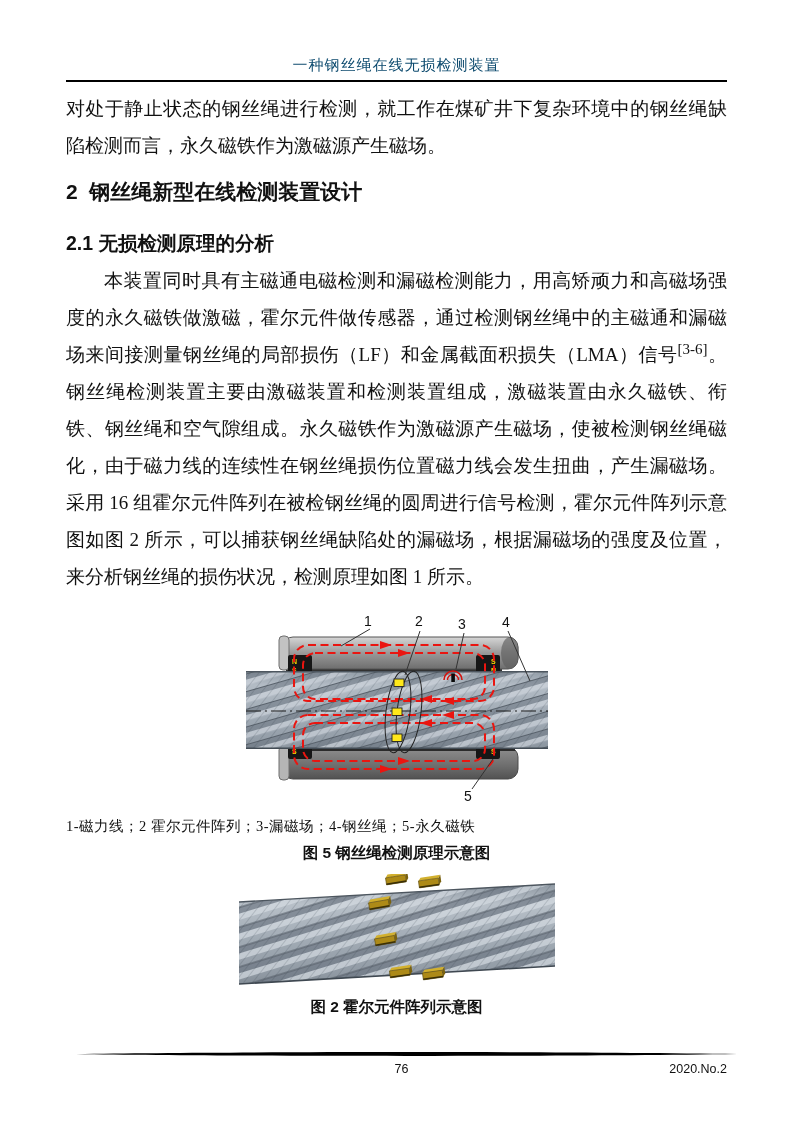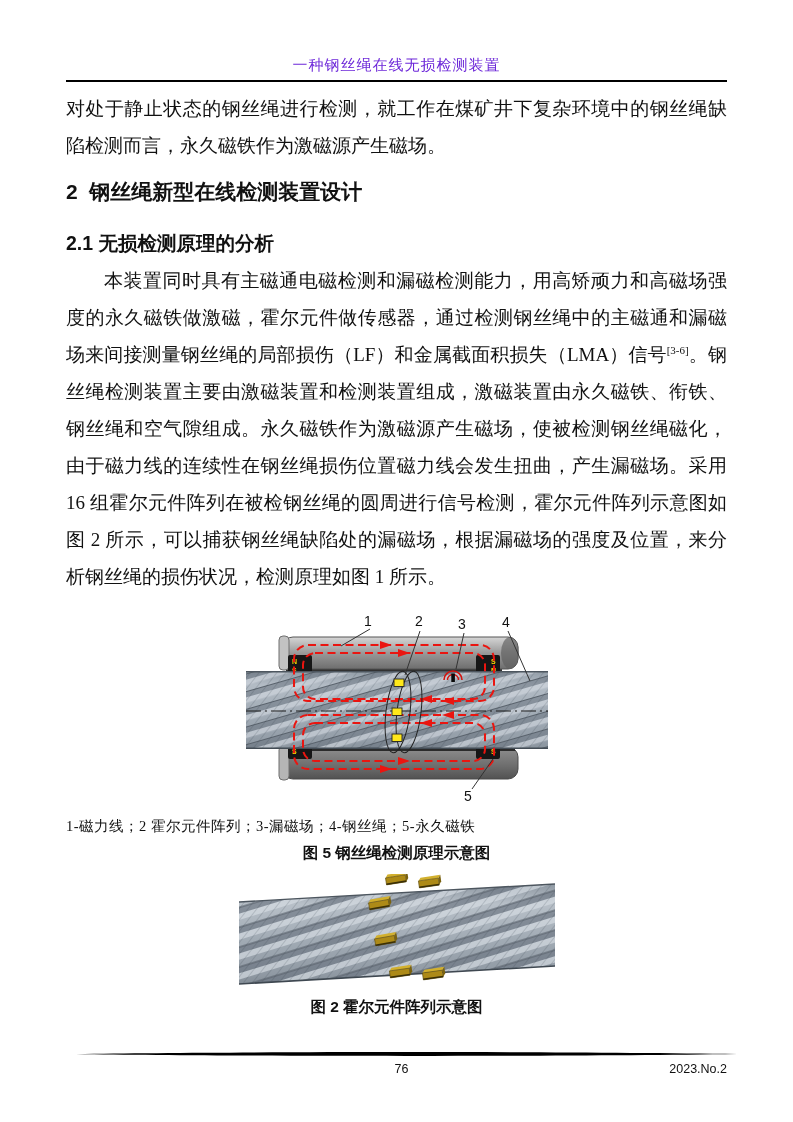--- a/index.html
+++ b/index.html
@@ -4,28 +4,28 @@
 <style>
   html,body{margin:0;padding:0;background:#888;}
   .page{
     position:relative; width:793px; height:1122px; background:#ffffff;
     margin:0 auto; overflow:hidden;
     font-family:"Liberation Serif","DejaVu Serif",serif; color:#111;
   }
   .content{position:absolute; left:66px; right:66px; top:0;}
   .doc-header{
     padding-top:56px; text-align:center; font-size:15px; letter-spacing:1px;
-    color:#6d28d9; padding-bottom:5px; border-bottom:2px solid #000;
+    color:#0c4a6e; padding-bottom:5px; border-bottom:2px solid #000;
   }
   .bodytext{
     font-size:19px; line-height:37px; text-align:justify; margin-top:8px;
   }
   .bodytext p{margin:0;}
   .bodytext p.indent{text-indent:2em;}
-  sup.ref{font-size:11px; line-height:0;}
+  sup.ref{font-size:15px; line-height:0;}
   h2.sec{
     font-family:"Liberation Sans","DejaVu Sans",sans-serif;
     font-size:21px; margin:9px 0 0 0; font-weight:bold; white-space:pre-wrap;
   }
   h3.sec{
     font-family:"Liberation Sans","DejaVu Sans",sans-serif;
     font-size:19.5px; margin:15px 0 0 0; font-weight:bold; white-space:pre-wrap;
   }
   .fig{ text-align:center; }
   .fig1wrap{margin-top:14px;}
@@ -255,16 +255,16 @@
       <div class="fig-title">图 2 霍尔元件阵列示意图</div>
     </div>
   </div>
 
   <div class="doc-footer">
     <svg width="661" height="6" viewBox="0 0 661 6">
       <path d="M0,3 C150,0.6 480,0.3 661,3 C480,5.7 150,5.4 0,3 Z" fill="#000"></path>
     </svg>
     <div class="footer-row">
       <span class="footer-page">76</span>
-      <span class="footer-issue">2023.No.2</span>
+      <span class="footer-issue">2020.No.2</span>
     </div>
   </div>
 </div>
 
 </body></html>

